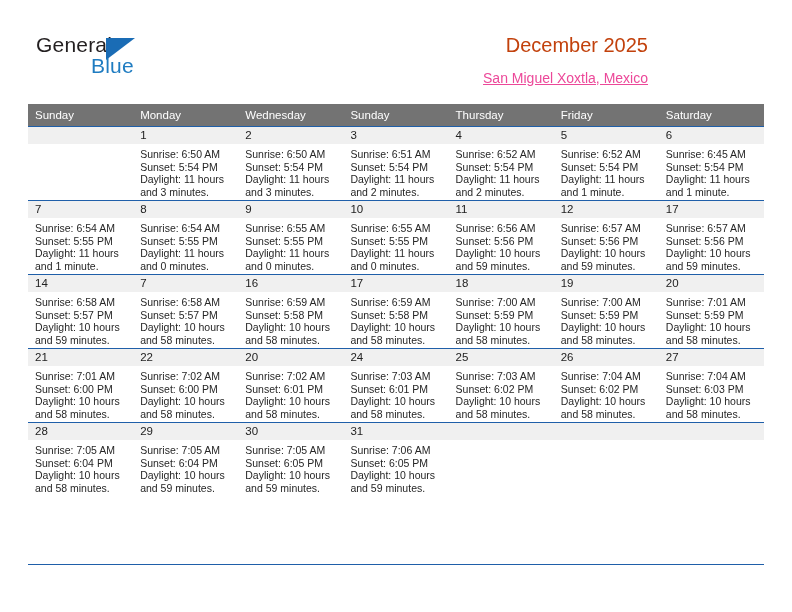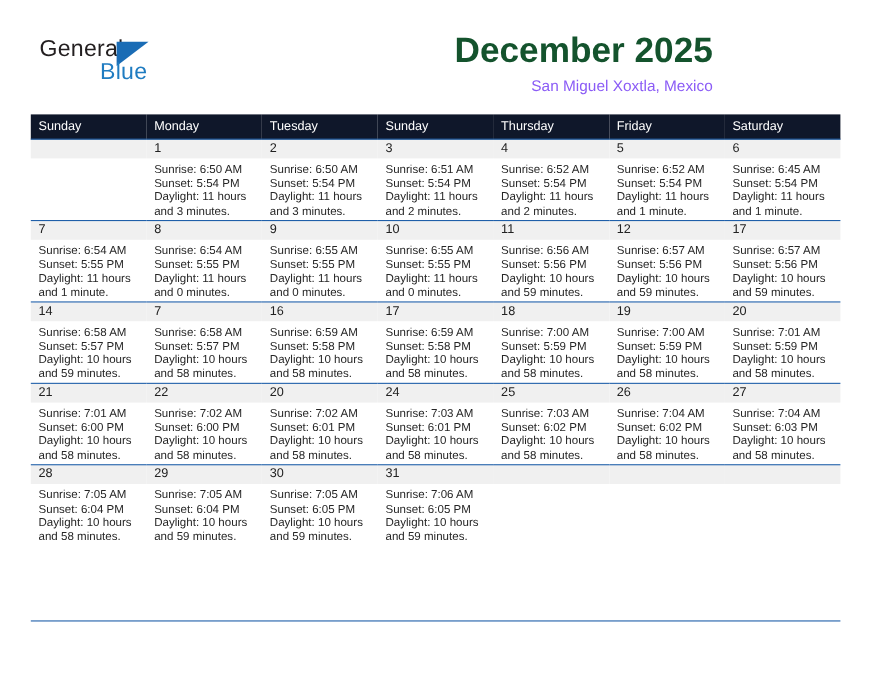--- a/index.html
+++ b/index.html
@@ -65,45 +65,46 @@
     border-top: 0 solid transparent;
   }
 
   .title-block {
     position: absolute;
     right: 36px;
     top: 28px;
     text-align: right;
   }
   .cal-title {
-    font-size: 32px;
-    font-weight: bold;
-    color: #14532d;
+    font-size: 20px;
+    font-weight: normal;
+    color: #c2410c;
     line-height: 34px;
     white-space: nowrap;
   }
   .cal-subtitle {
     margin-top: 8px;
     font-size: 14px;
-    color: #8b5cf6;
+    color: #ec4899;
     line-height: 17px;
     white-space: nowrap;
+    text-decoration: underline;
   }
 
   
   .calendar {
     position: absolute;
     left: 28px;
     top: 104px;
     width: 736px;
     border-collapse: collapse;
     table-layout: fixed;
   }
   .calendar th {
-    background: #0f172a;
+    background: #737373;
     color: #ffffff;
     font-size: 11.5px;
     font-weight: normal;
     text-align: left;
     padding: 5px 0 5px 7px;
     height: 12px;
     border: none;
   }
   .calendar td {
     vertical-align: top;
@@ -165,21 +166,21 @@
       <div class="cal-subtitle">San Miguel Xoxtla, Mexico</div>
     </div>
 
   </div>
 
   <table class="calendar">
     <thead>
       <tr>
         <th>Sunday</th>
         <th>Monday</th>
-        <th>Tuesday</th>
+        <th>Wednesday</th>
         <th>Sunday</th>
         <th>Thursday</th>
         <th>Friday</th>
         <th>Saturday</th>
       </tr>
     </thead>
     <tbody>
         <tr class="week-row">
           <td>
             <div class="daynum empty"></div>

